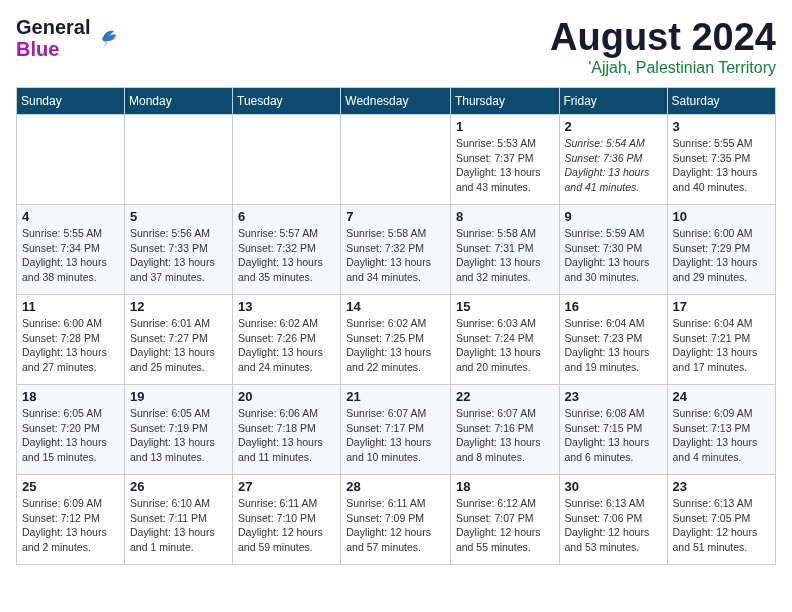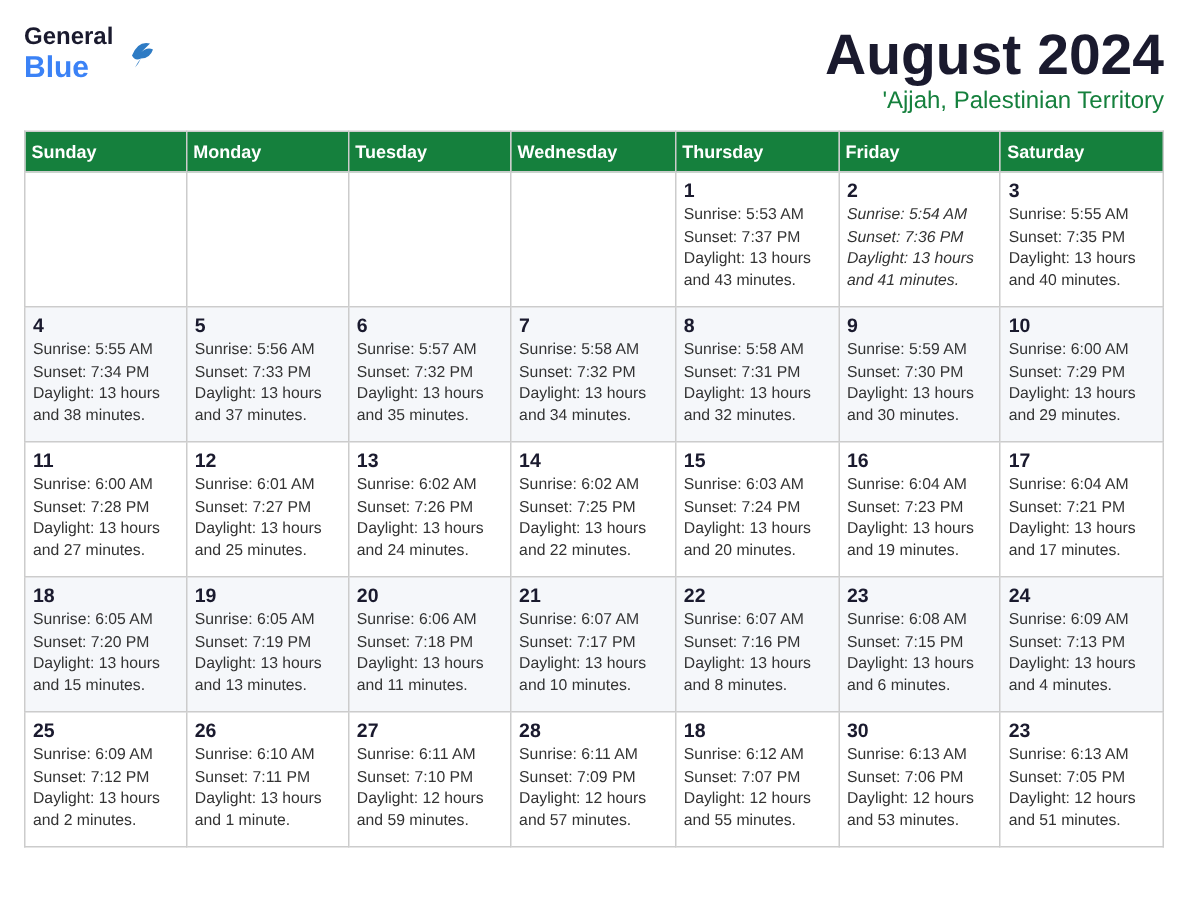--- a/index.html
+++ b/index.html
@@ -32,26 +32,26 @@
     .title-block .location {
       font-size: 16px;
       color: #15803d;
     }
     .calendar {
       width: 100%;
       border-collapse: collapse;
       font-size: 11px;
     }
     .calendar thead tr th {
-      background-color: #15803d;
+      background-color: #0c4a6e;
       color: #fff;
       padding: 6px 4px;
       text-align: left;
       font-size: 12px;
-      font-weight: bold;
+      font-weight: normal;
       border: 1px solid #ccc;
     }
     .calendar tbody tr td {
       border: 1px solid #ccc;
       vertical-align: top;
       padding: 4px 5px;
       width: 113px;
       min-height: 80px;
       height: 90px;
     }
@@ -77,22 +77,22 @@
       background: #fff !important;
     }
   </style>
 </head>
 <body>
 
 <div class="header">
   <div class="logo">
     <div style="display:flex;align-items:center;gap:4px;">
       <div style="display:flex;flex-direction:column;align-items:flex-start;">
-        <span style="font-size:16px;font-weight:bold;color:#1a1a2e;line-height:1.1;">General</span>
-        <span style="font-size:20px;font-weight:bold;color:#3b82f6;line-height:1.1;">Blue</span>
+        <span style="font-size:20px;font-weight:bold;color:#1a1a2e;line-height:1.1;">General</span>
+        <span style="font-size:20px;font-weight:bold;color:#a21caf;line-height:1.1;">Blue</span>
       </div>
       <svg width="30" height="30" viewBox="0 0 30 30" style="margin-top:-4px;">
         <path d="M8 18 Q12 8 20 10 Q16 14 14 16 Q18 12 22 14 Q20 20 14 20 Q10 22 8 18Z" fill="#2e7bc4"></path>
         <path d="M14 20 Q12 24 10 26 Q12 22 14 20Z" fill="#2e7bc4"></path>
       </svg>
     </div>
   </div>
   <div class="title-block">
     <div class="month-year">August 2024</div>
     <div class="location">'Ajjah, Palestinian Territory</div>

